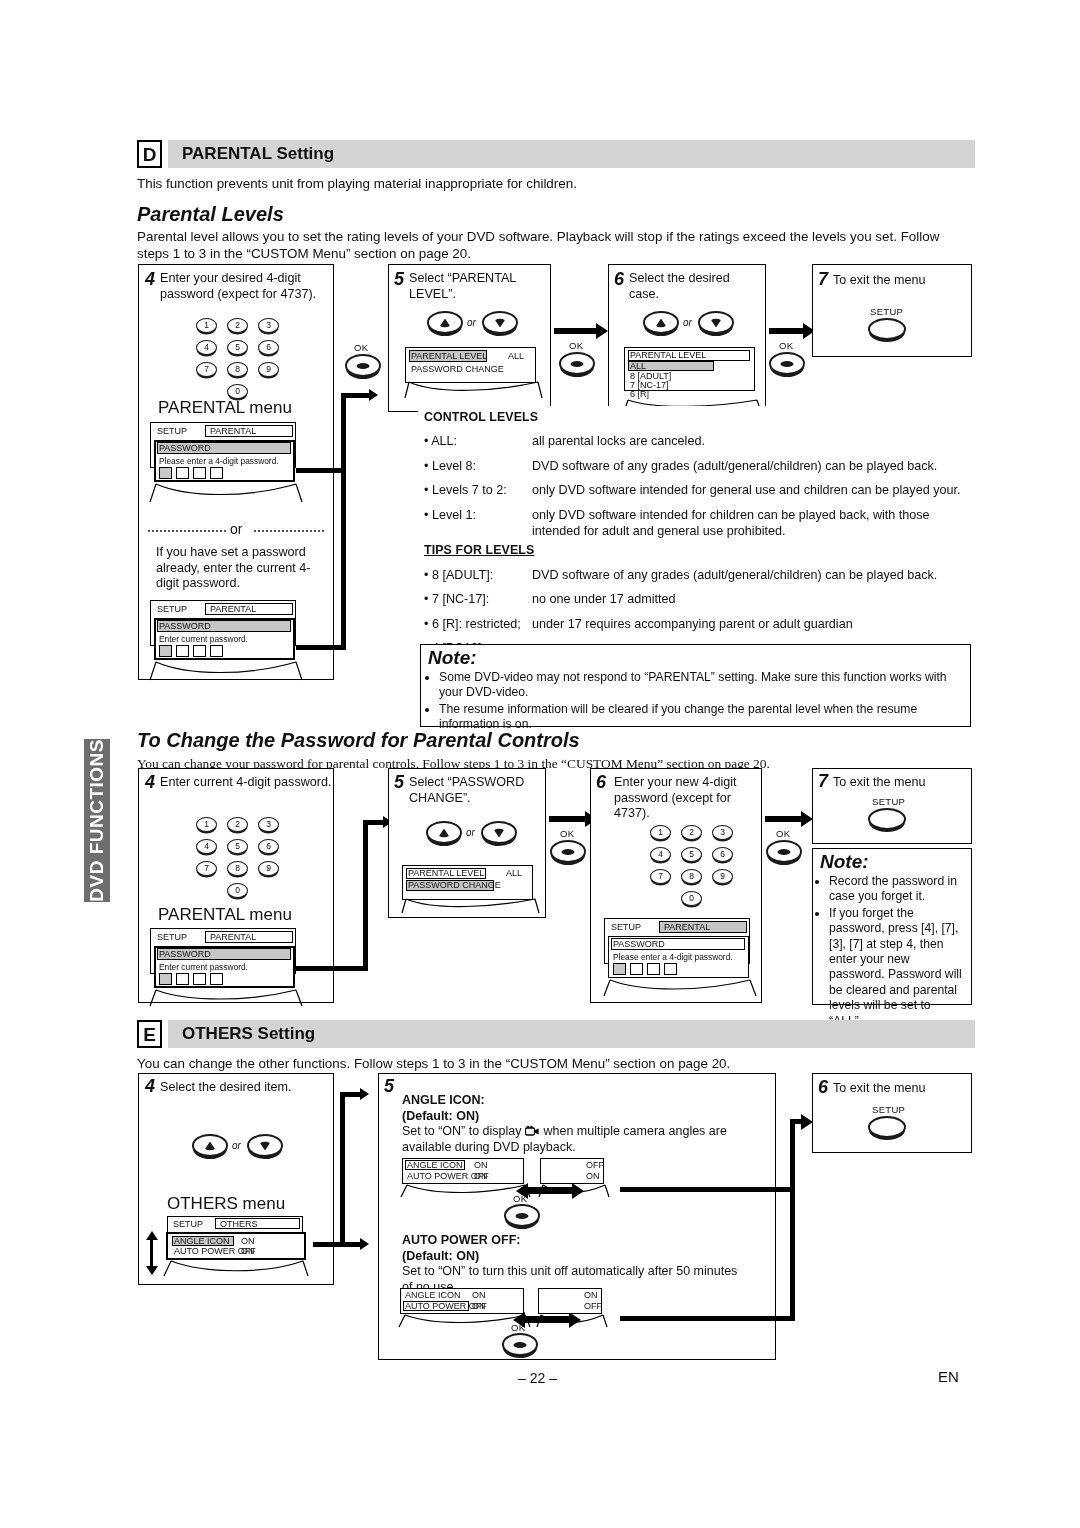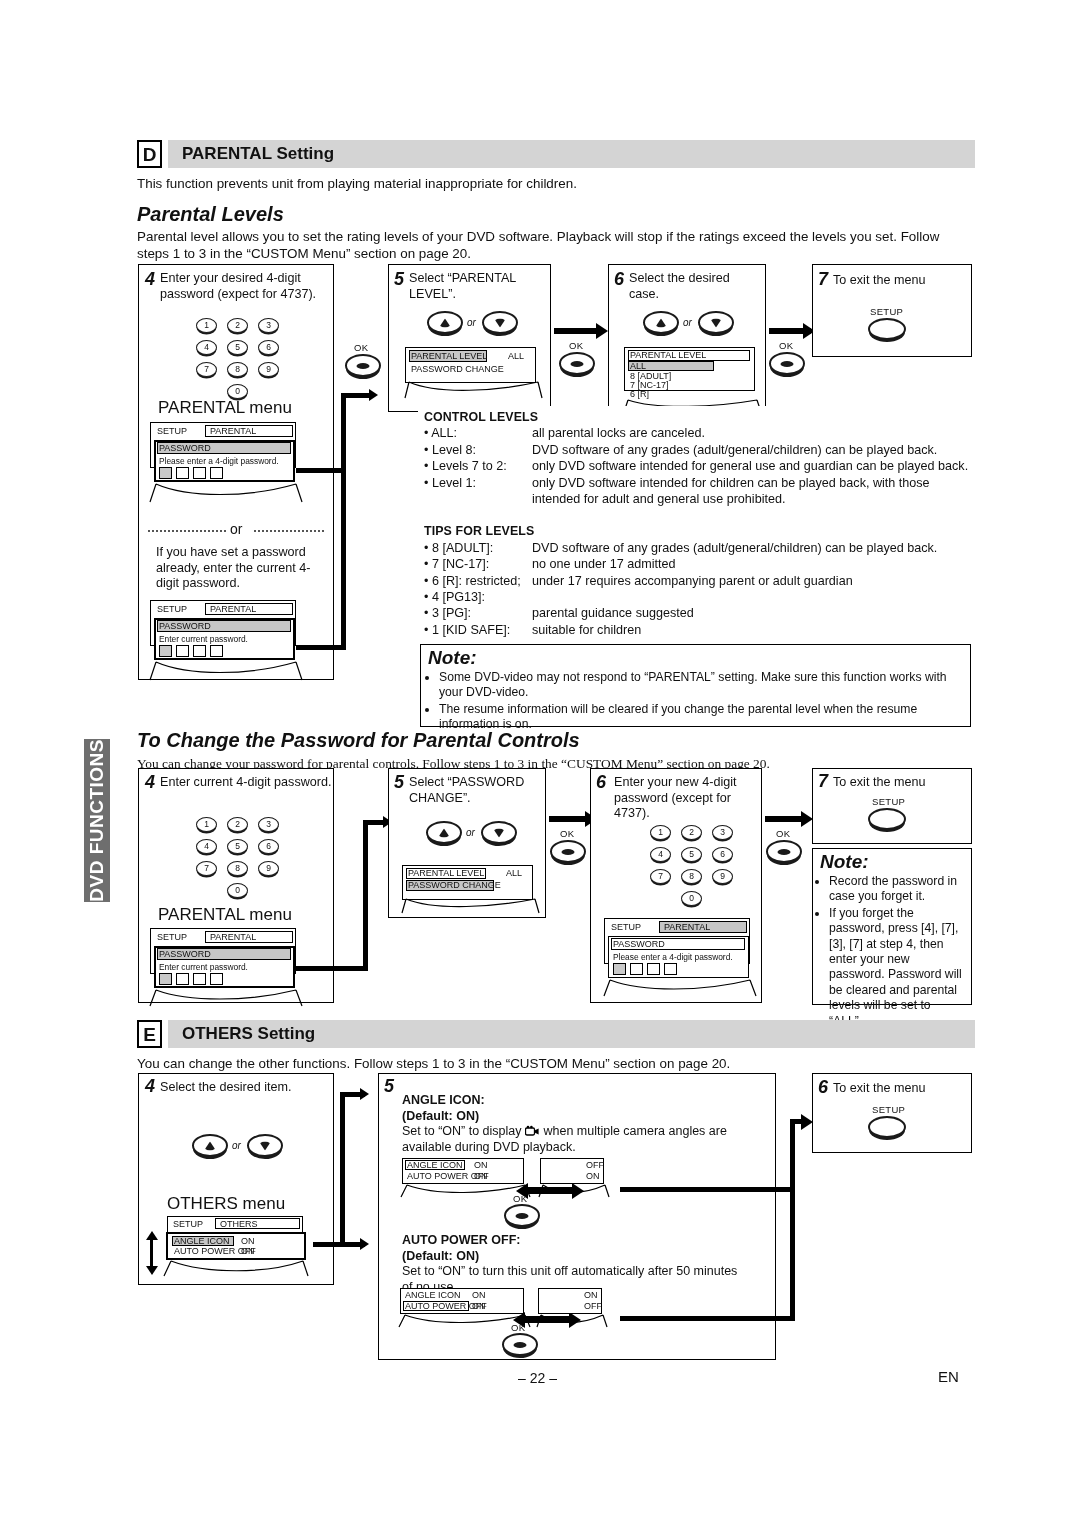--- a/index.html
+++ b/index.html
@@ -111,21 +111,21 @@
   .arrow-r.sm{ border-top:6px solid transparent;border-bottom:6px solid transparent;border-left:9px solid #000;}
   .arrow-u{ position:absolute;width:0;height:0;border-left:6px solid transparent;border-right:6px solid transparent;border-bottom:9px solid #000;}
   .arrow-d{ position:absolute;width:0;height:0;border-left:6px solid transparent;border-right:6px solid transparent;border-top:9px solid #000;}
   .arrow-l{ position:absolute;width:0;height:0;border-top:8px solid transparent;border-bottom:8px solid transparent;border-right:12px solid #000;}
 
   .dots{ position:absolute; border-top:2px dotted #555; }
 
   
   .deflist{ position:absolute; font-size:12.6px; line-height:16.4px; }
   .deflist .ttl{ font-weight:bold; font-size:12.4px; letter-spacing:.1px; }
-  .deflist .r{ display:flex; }
+  .deflist .r{ display:flex;margin-top:8px; }
   .deflist .r .a{ width:108px; flex:none; }
   .deflist .r .b{ flex:1; }
 
   
   .notebox{ position:absolute; border:1.4px solid #000; background:#fff; }
   .notebox .nt{ font-style:italic; font-weight:bold; font-size:19px; line-height:22px; padding:2px 0 1px 7px;}
   .notebox ul{ margin:0; padding:0 8px 2px 18px; font-size:12.2px; line-height:15.4px; }
   .notebox li{ margin-bottom:1px; }
 
   .pagenum{ position:absolute; font-size:14px; }
@@ -286,28 +286,28 @@
     <div class="r">
         <div class="a">• ALL:</div>
         <div class="b">all parental locks are canceled.</div>
       </div>
     <div class="r">
         <div class="a">• Level 8:</div>
         <div class="b">DVD software of any grades (adult/general/children) can be played back.</div>
       </div>
     <div class="r">
         <div class="a">• Levels 7 to 2:</div>
-        <div class="b">only DVD software intended for general use and guardian can be played back.</div>
+        <div class="b">only DVD software intended for general use and children can be played your.</div>
       </div>
     <div class="r">
         <div class="a">• Level 1:</div>
         <div class="b">only DVD software intended for children can be played back, with those intended for adult and general use prohibited.</div>
       </div>
 
-    <div class="ttl" style="margin-top:16px;">TIPS FOR LEVELS</div>
+    <div class="ttl" style="margin-top:3px;text-decoration:underline;">TIPS FOR LEVELS</div>
     <div class="r">
         <div class="a">• 8 [ADULT]:</div>
         <div class="b">DVD software of any grades (adult/general/children) can be played back.</div>
       </div>
     <div class="r">
         <div class="a">• 7 [NC-17]:</div>
         <div class="b">no one under 17 admitted</div>
       </div>
     <div class="r">
         <div class="a">• 6 [R]: restricted;</div>

